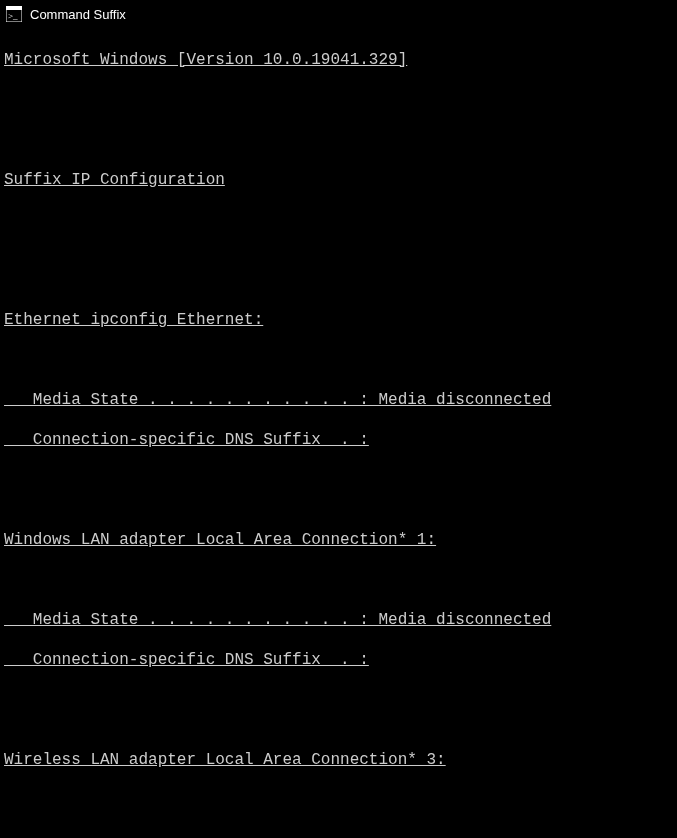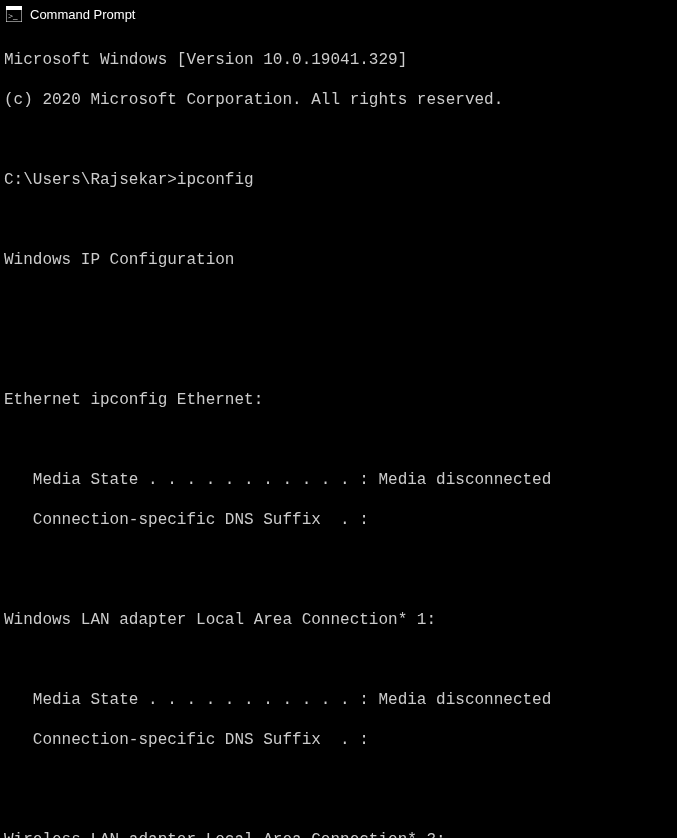--- a/index.html
+++ b/index.html
@@ -1,42 +1,40 @@
 <!DOCTYPE html>
 <html><head>
 <meta charset="utf-8">
 <style>
   html,body{margin:0;padding:0;background:#000;width:677px;height:838px;overflow:hidden;font-family:Consolas,"Courier New",monospace;font-size:16px;color:#ccc;}
   .titlebar{height:28px;background:#000;color:#fff;display:flex;align-items:center;padding-left:6px;font-family:"Segoe UI",Tahoma,sans-serif;font-size:13px;}
   .titlebar .icon{width:16px;height:16px;margin-right:8px;display:inline-flex;align-items:center;justify-content:center;}
   .titlebar .icon svg{display:block;}
   .term{padding:2px 4px;white-space:pre;line-height:20px;color:#ccc;}
-  .line{height:20px;}
+  .line{height:20px;text-decoration:underline;}
 </style>
 </head>
 <body>
 
 <div class="titlebar">
   <span class="icon">
     <svg width="16" height="16" viewBox="0 0 16 16">
       <rect x="0" y="0" width="16" height="16" fill="#000" stroke="#fff" stroke-width="1"></rect>
       <rect x="0" y="0" width="16" height="4" fill="#fff"></rect>
       <text x="2" y="13" font-size="9" fill="#fff" font-family="Consolas">&gt;_</text>
     </svg>
   </span>
-  <span>Command Prompt</span>
+  <span>Command Suffix</span>
 </div>
 
 <div class="term">
 <div class="line">Microsoft Windows [Version 10.0.19041.329]</div>
-<div class="line">(c) 2020 Microsoft Corporation. All rights reserved.</div>
 <div class="line"></div>
-<div class="line">C:\Users\Rajsekar&gt;ipconfig</div>
 <div class="line"></div>
-<div class="line">Windows IP Configuration</div>
+<div class="line">Suffix IP Configuration</div>
 <div class="line"></div>
 <div class="line"></div>
 
 <div class="line">Ethernet ipconfig Ethernet:</div>
 <div class="line"></div>
 <div class="line">   Media State . . . . . . . . . . . : Media disconnected</div>
 <div class="line">   Connection-specific DNS Suffix  . :</div>
 <div class="line"></div>
 
 <div class="line">Windows LAN adapter Local Area Connection* 1:</div>

